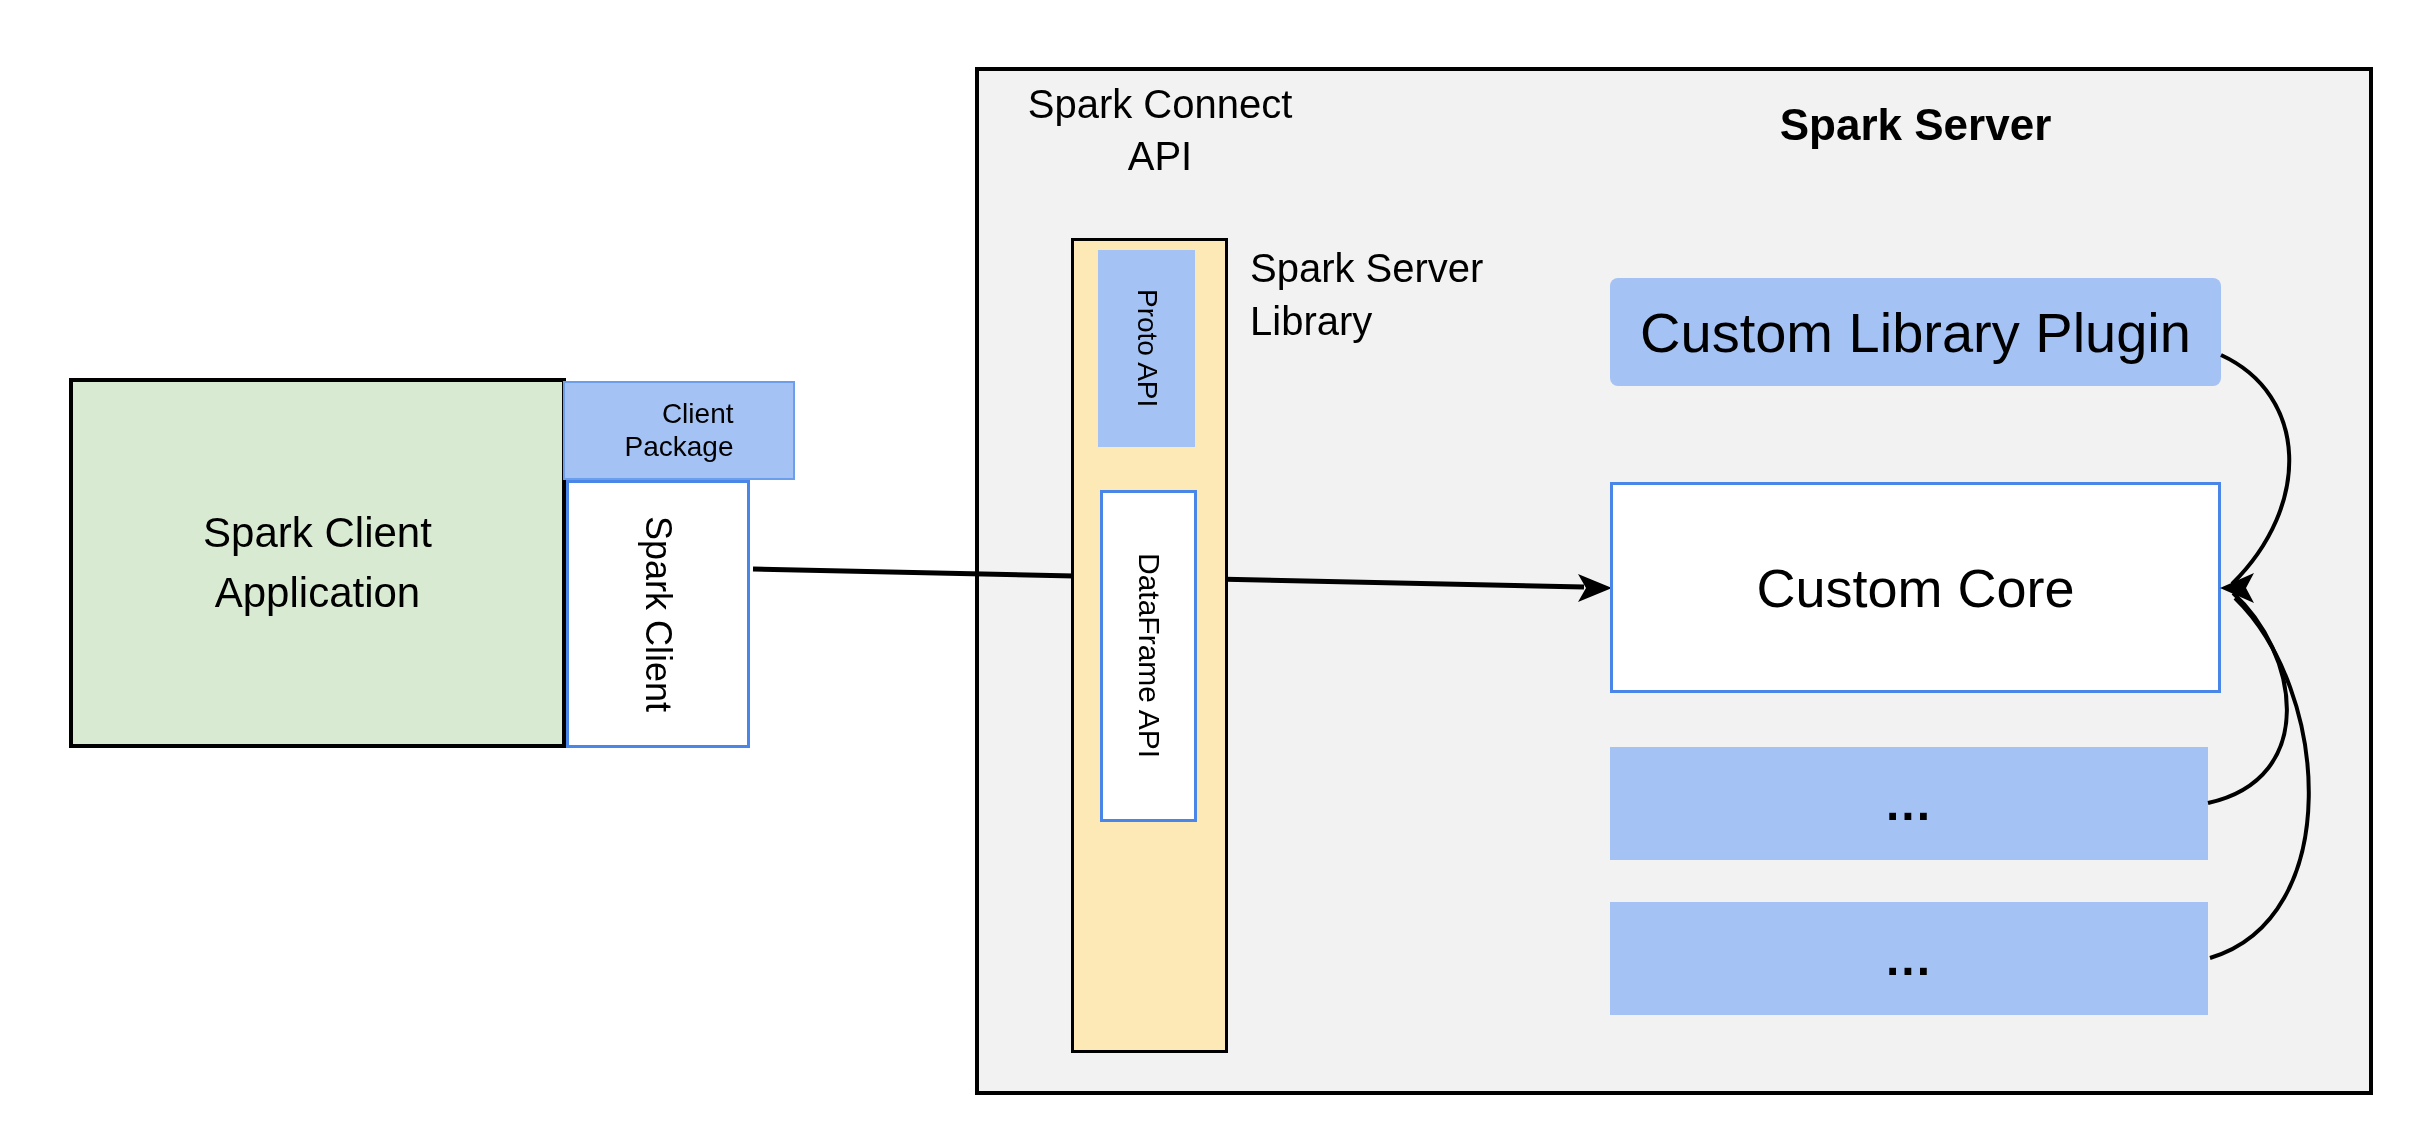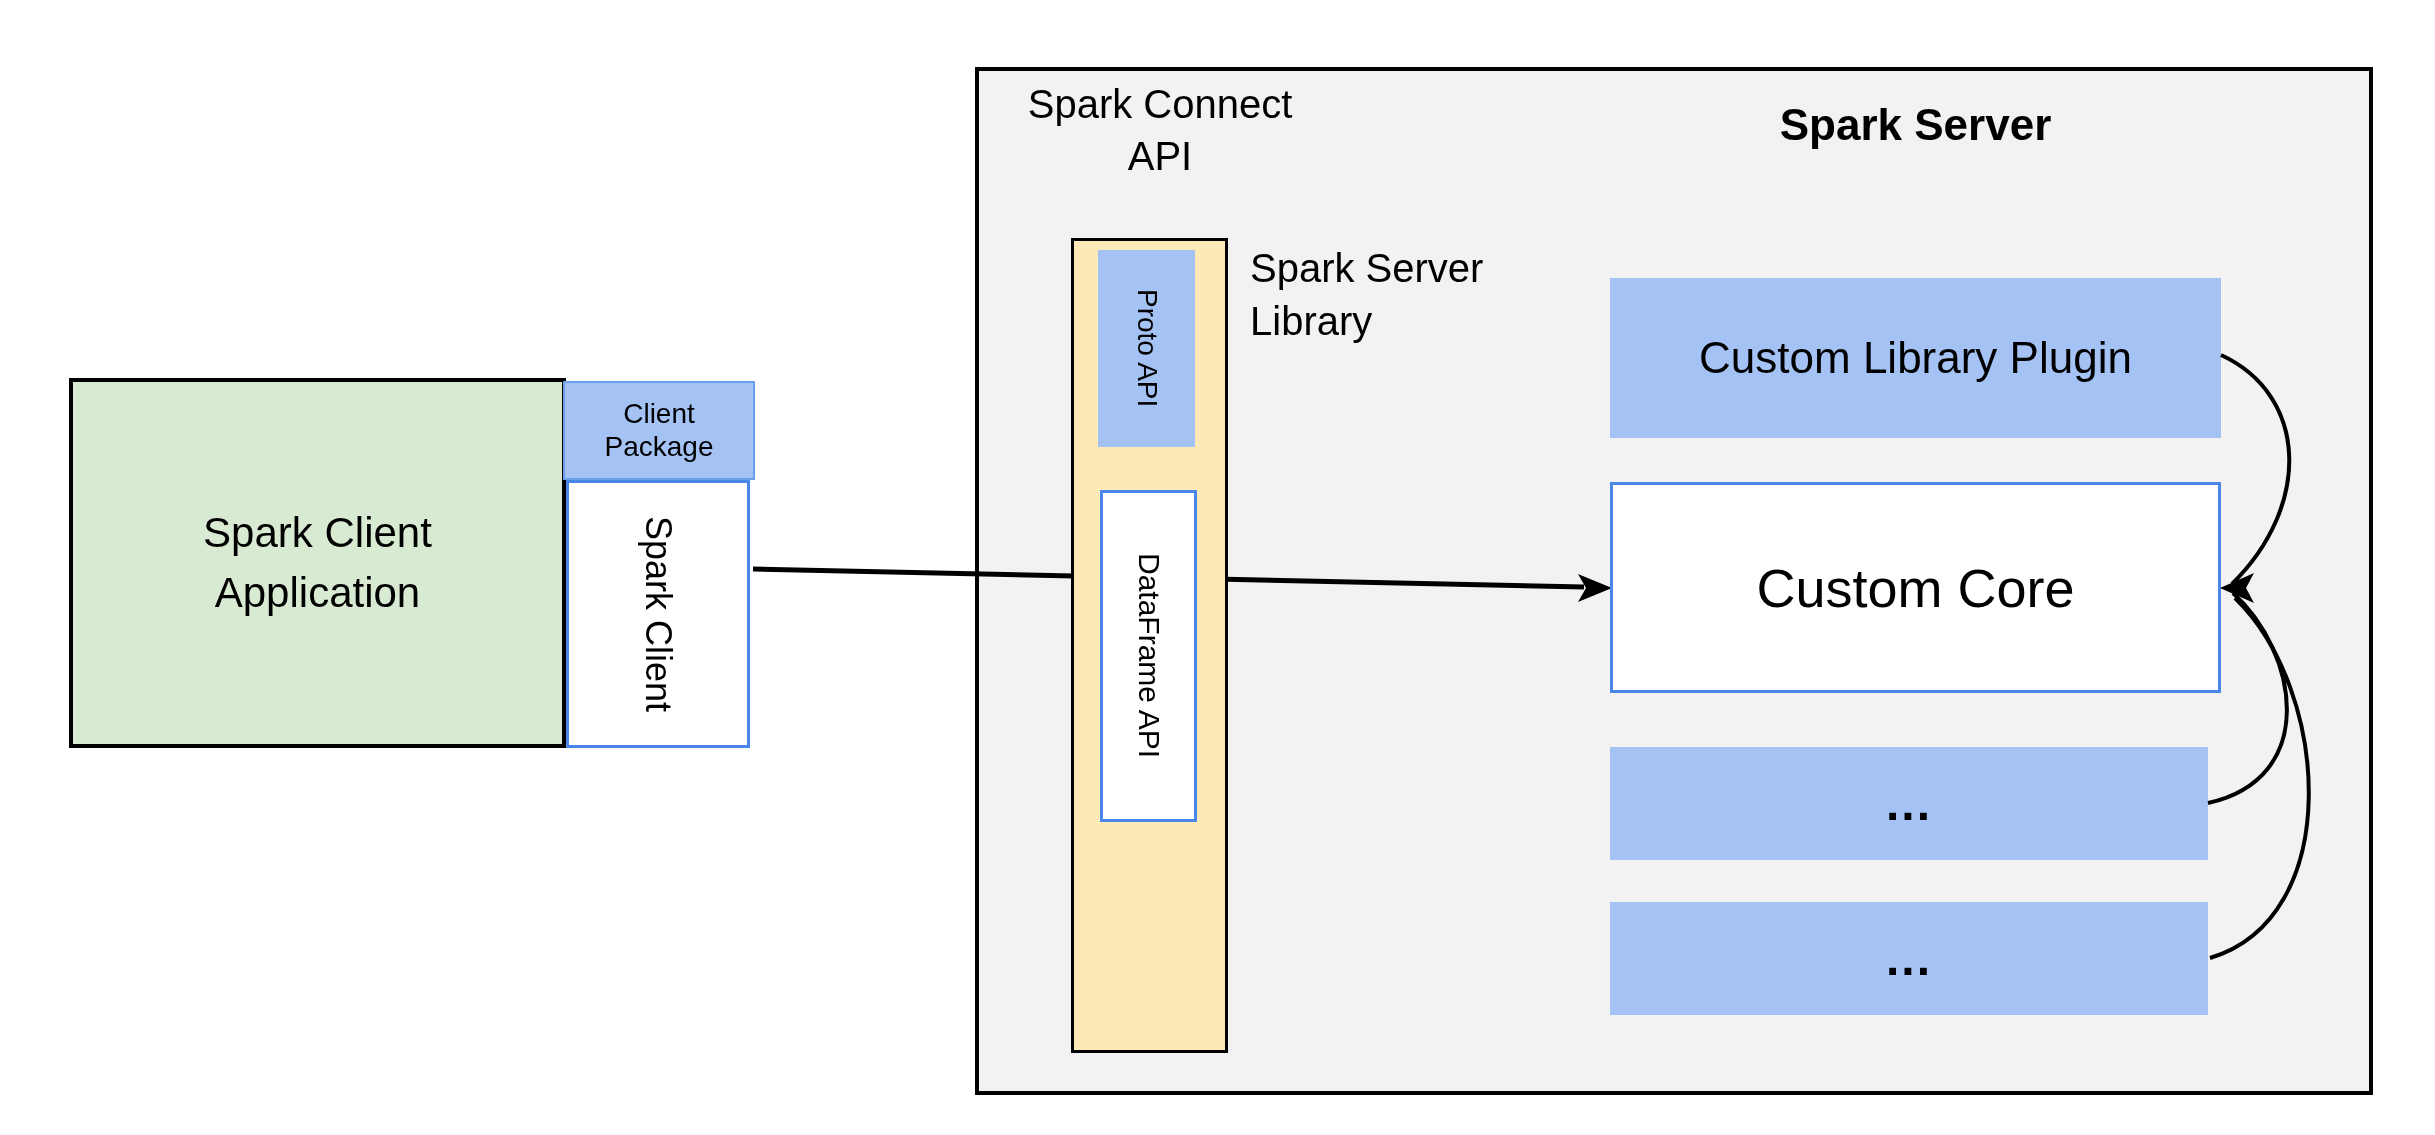--- a/index.html
+++ b/index.html
@@ -15,23 +15,23 @@
   .server-panel{
     left:975px;top:67px;width:1398px;height:1028px;
     background:var(--c-gray,#f2f2f2);border:4px solid #000;z-index:1;
   }
   .client-app{
     left:69px;top:378px;width:497px;height:370px;
     background:var(--c-green,#d9ead3);border:4px solid #000;
     font-size:42px;line-height:1.42;z-index:3;
   }
   .client-package{
-    left:563px;top:381px;width:192px;height:99px;
+    left:563px;top:381px;width:232px;height:99px;
     background:var(--c-blue,#a4c2f4);border:2px solid var(--c-pkgborder,#6d9eeb);
-    font-size:28px;line-height:1.15;z-index:4;
+    font-size:28px;line-height:1.15;z-index:4;text-align:right;
   }
   .spark-client{
     left:566px;top:480px;width:184px;height:268px;
     background:#fff;border:3px solid var(--c-blueborder,#4a86e8);
     z-index:3;
   }
   .vtext{
     writing-mode:vertical-rl;text-orientation:mixed;
     display:flex;align-items:center;justify-content:center;
   }
@@ -54,22 +54,22 @@
   }
   .server-library-label{
     left:1250px;top:242px;width:300px;
     font-size:40px;line-height:53px;text-align:left;z-index:3;
   }
   .server-title{
     left:1610px;top:100px;width:611px;
     font-size:44px;font-weight:700;text-align:center;z-index:3;
   }
   .plugin-box{
-    left:1610px;top:278px;width:611px;height:160px;
-    background:var(--c-blue,#a4c2f4);font-size:44px;z-index:3;
+    left:1610px;top:278px;width:611px;height:108px;
+    background:var(--c-blue,#a4c2f4);font-size:56px;z-index:3;border-radius:8px;
   }
   .core-box{
     left:1610px;top:482px;width:611px;height:211px;
     background:#fff;border:3px solid var(--c-blueborder,#4a86e8);
     font-size:54px;z-index:3;
   }
   .module-row-1{
     left:1610px;top:747px;width:598px;height:113px;
     background:var(--c-blue,#a4c2f4);font-size:48px;font-weight:700;letter-spacing:2px;z-index:3;
   }

